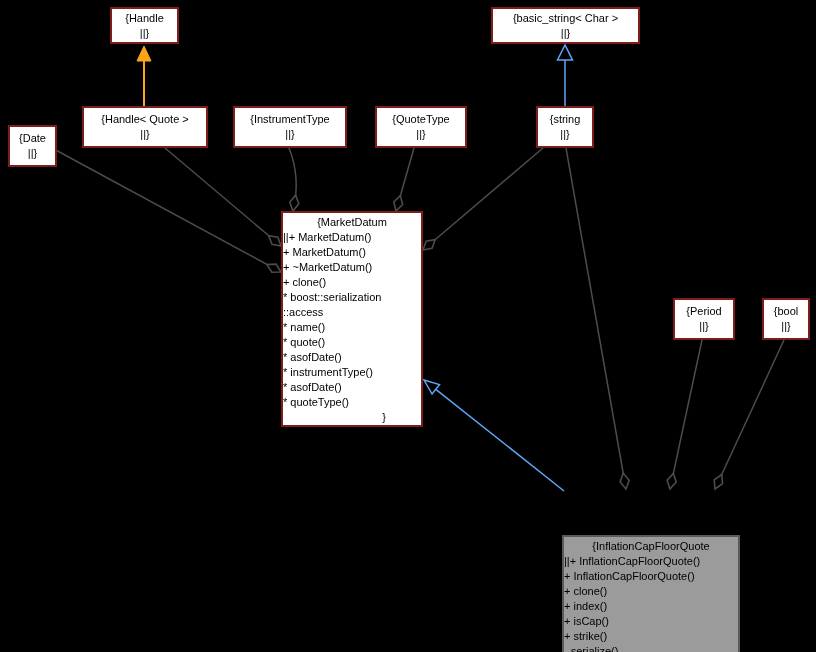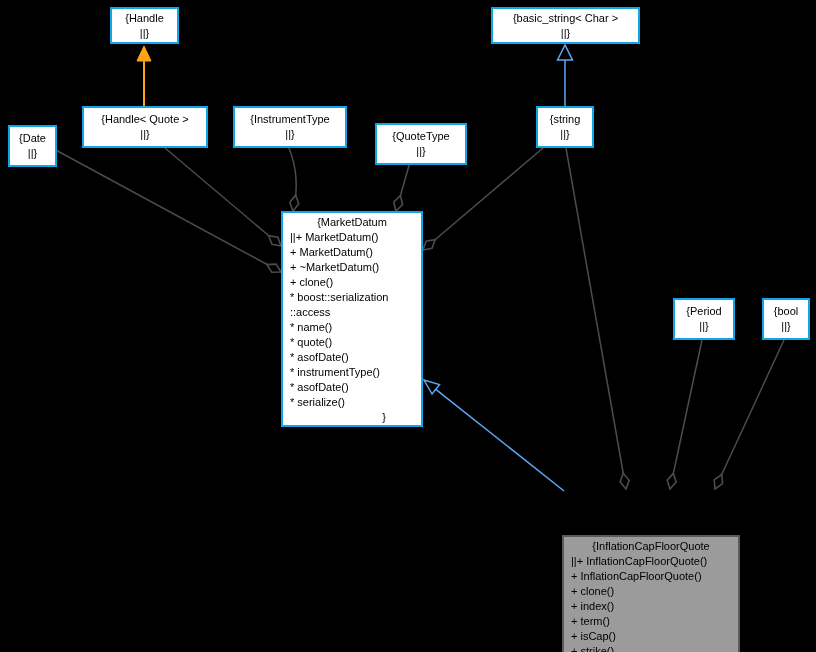--- a/index.html
+++ b/index.html
@@ -8,50 +8,50 @@
     width:816px;height:652px;
     background:#000000;
     font-family:"Liberation Sans", sans-serif;
     overflow:hidden;
   }
   .edges{position:absolute;left:0;top:0;width:816px;height:652px;}
   .node{
     position:absolute;
     box-sizing:border-box;
     background:#ffffff;
-    border:2px solid #0ea5e9;
+    border:2px solid #7f1d1d;
     color:#000000;
     font-size:11px;
     line-height:15px;
     display:flex;
     flex-direction:column;
     justify-content:center;
     text-align:center;
     white-space:nowrap;
   }
   .node.record{
     justify-content:flex-start;
     text-align:left;
     padding:2px 0;
   }
   .node.record .title{text-align:center;}
-  .node.record .member{padding-left:7px;}
+  .node.record .member{}
   .node.record .closing{text-align:center;}
   .node.record .closing.nudge{padding-left:64px;}
   .node.highlight{
     background:#9b9b9b;
     border-color:#5a5a5a;
   }
   
   #n-handle          {left:110px;top:7px;  width:69px; height:37px;}
   #n-basicstring     {left:491px;top:7px;  width:149px;height:37px;}
   #n-date            {left:8px;  top:106px;width:49px; height:42px;margin-top:19px;}
   #n-handlequote     {left:82px; top:106px;width:126px;height:42px;}
   #n-instrumenttype  {left:233px;top:106px;width:114px;height:42px;}
-  #n-quotetype       {left:375px;top:106px;width:92px; height:42px;margin-top:17px;}
+  #n-quotetype       {left:375px;top:106px;width:92px; height:42px;}
   #n-string          {left:536px;top:106px;width:58px; height:42px;}
   #n-period          {left:673px;top:298px;width:62px; height:42px;}
   #n-bool            {left:762px;top:298px;width:48px; height:42px;}
   #n-marketdatum     {left:281px;top:211px;width:142px;height:216px;}
   #n-icfq            {left:562px;top:489px;width:178px;height:157px;margin-top:46px;}
   .agg-line{stroke:#4c4c4c;stroke-width:1.5;fill:none;}
   .agg-diamond{fill:#000000;stroke:#4c4c4c;stroke-width:1.6;}
   .inh-line{stroke:#5fa8f8;stroke-width:1.5;fill:none;}
   .inh-head{fill:#000000;stroke:#5fa8f8;stroke-width:1.5;}
   .inst-line{stroke:#ffa318;stroke-width:2;fill:none;}
@@ -181,30 +181,29 @@
     <div class="member">+ MarketDatum()</div>
     <div class="member">+ ~MarketDatum()</div>
     <div class="member">+ clone()</div>
     <div class="member">* boost::serialization</div>
     <div class="member">::access</div>
     <div class="member">* name()</div>
     <div class="member">* quote()</div>
     <div class="member">* asofDate()</div>
     <div class="member">* instrumentType()</div>
     <div class="member">* asofDate()</div>
-    <div class="member">* serialize()</div>
+    <div class="member">* quoteType()</div>
     <div class="closing nudge">}</div>
   </div>
 
   <div id="n-icfq" class="node record highlight">
     <div class="title">{InflationCapFloorQuote</div>
     <div class="member">||+ InflationCapFloorQuote()</div>
     <div class="member">+ InflationCapFloorQuote()</div>
     <div class="member">+ clone()</div>
     <div class="member">+ index()</div>
-    <div class="member">+ term()</div>
     <div class="member">+ isCap()</div>
     <div class="member">+ strike()</div>
     <div class="member">- serialize()</div>
     <div class="closing">}</div>
   </div>
 
 </div>
 
 </body></html>

